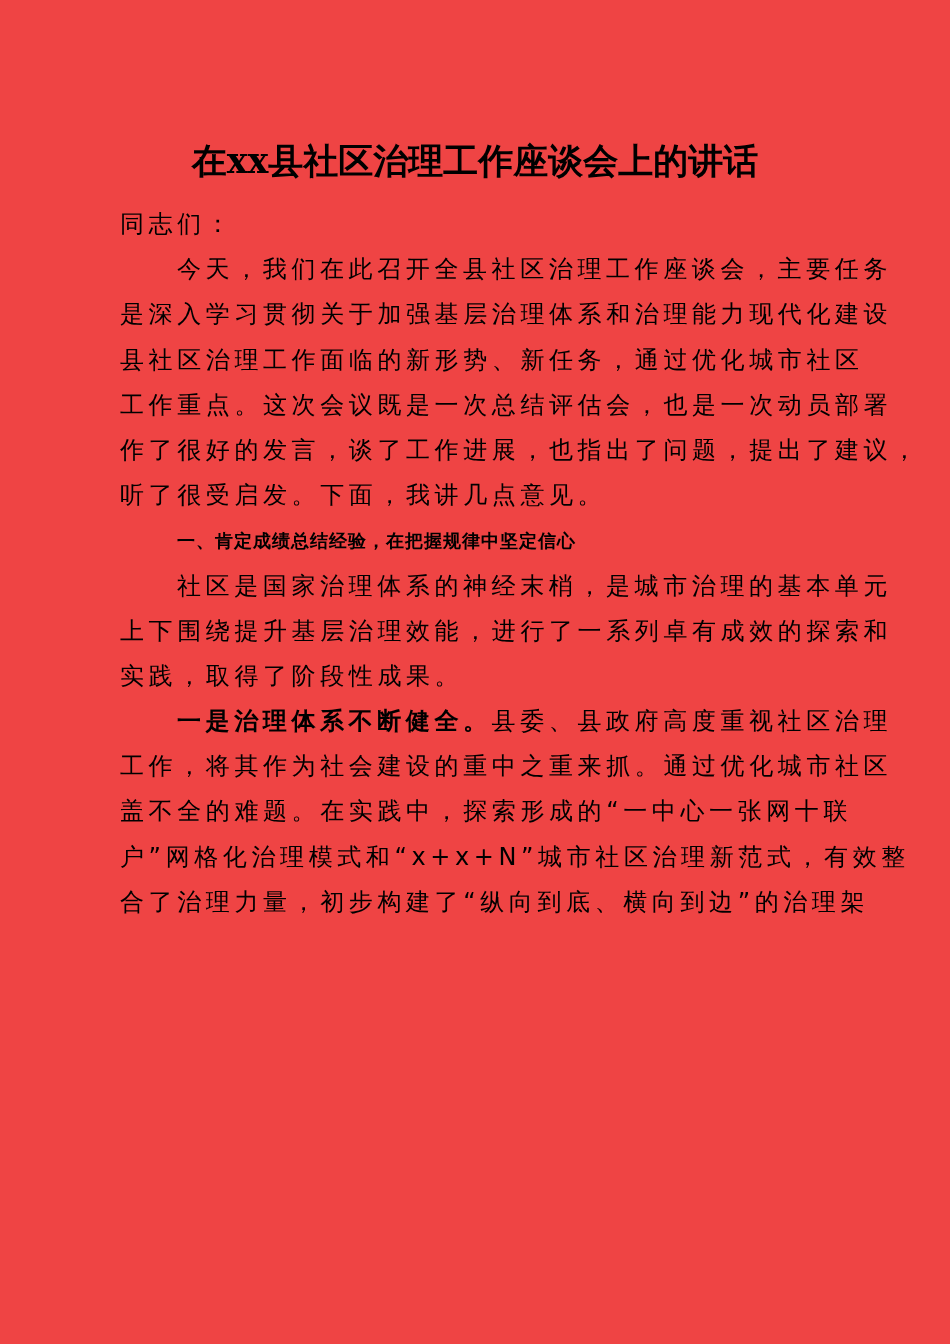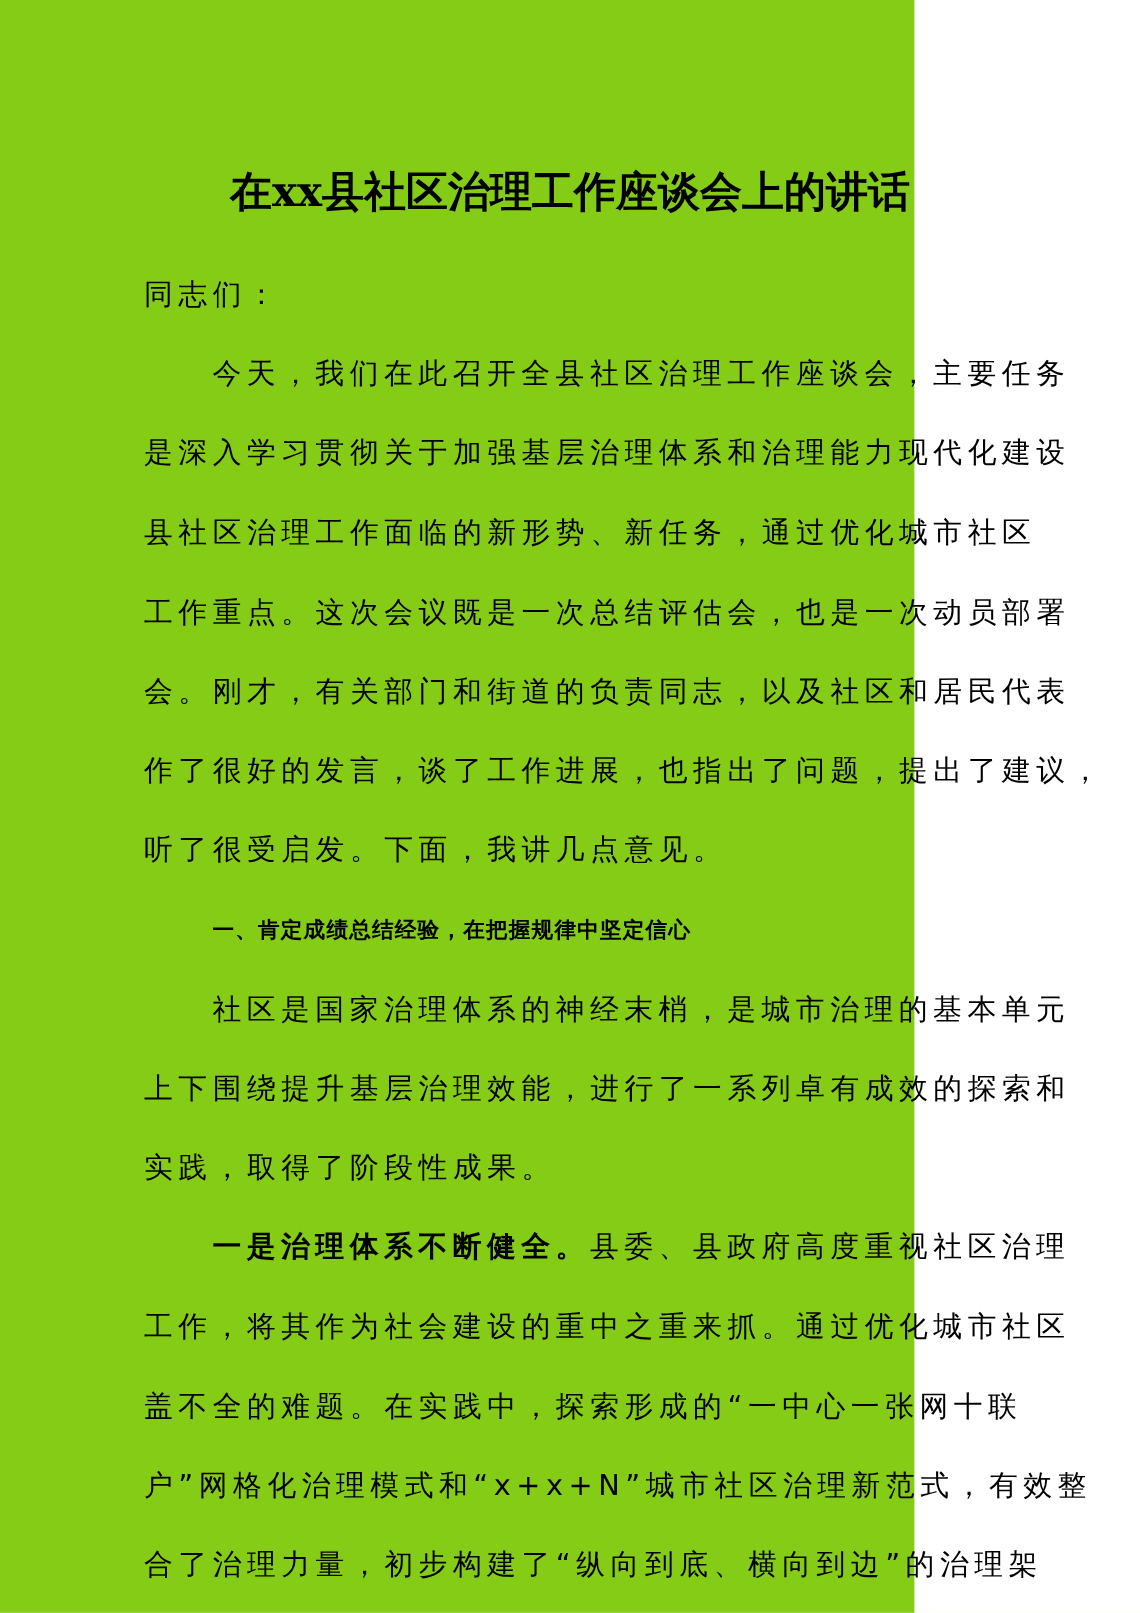--- a/index.html
+++ b/index.html
@@ -11,23 +11,23 @@
       width: 950px;
       height: 1344px;
       position: relative;
       overflow: hidden;
       color: #000000;
     }
     .page {
       position: absolute;
       left: 0;
       top: 0;
-      width: 762px;
+      width: 950px;
       height: 1344px;
-      background: #84cc16;
+      background: #ef4444;
     }
     .title {
       position: absolute;
       left: 0;
       top: 136px;
       width: 950px;
       text-align: center;
       font-family: "DejaVu Serif", "Liberation Serif", serif;
       font-weight: bold;
       font-size: 35px;
@@ -41,21 +41,20 @@
       width: 712px;
       font-family: "DejaVu Sans", "Liberation Sans", sans-serif;
       font-size: 24px;
       letter-spacing: 4.6px;
     }
     .line {
       height: 45.2px;
       line-height: 45.2px;
       white-space: nowrap;
       overflow: visible;
-      margin-top: 21px;
     }
     .indent {
       padding-left: 57px;
     }
     .heading {
       font-weight: bold;
       letter-spacing: 1px;
       font-size: 18px;
     }
     .lead {
@@ -69,21 +68,20 @@
   <div class="title">在xx县社区治理工作座谈会上的讲话</div>
 
   <div class="body-text">
     <div class="line">同志们：</div>
 
     <div>
       <div class="line indent">今天，我们在此召开全县社区治理工作座谈会，主要任务</div>
       <div class="line">是深入学习贯彻关于加强基层治理体系和治理能力现代化建设</div>
       <div class="line">县社区治理工作面临的新形势、新任务，通过优化城市社区</div>
       <div class="line">工作重点。这次会议既是一次总结评估会，也是一次动员部署</div>
-      <div class="line">会。刚才，有关部门和街道的负责同志，以及社区和居民代表</div>
       <div class="line">作了很好的发言，谈了工作进展，也指出了问题，提出了建议，</div>
       <div class="line">听了很受启发。下面，我讲几点意见。</div>
     </div>
 
     <div class="line indent heading">一、肯定成绩总结经验，在把握规律中坚定信心</div>
 
     <div>
       <div class="line indent">社区是国家治理体系的神经末梢，是城市治理的基本单元</div>
       <div class="line">上下围绕提升基层治理效能，进行了一系列卓有成效的探索和</div>
       <div class="line">实践，取得了阶段性成果。</div>

